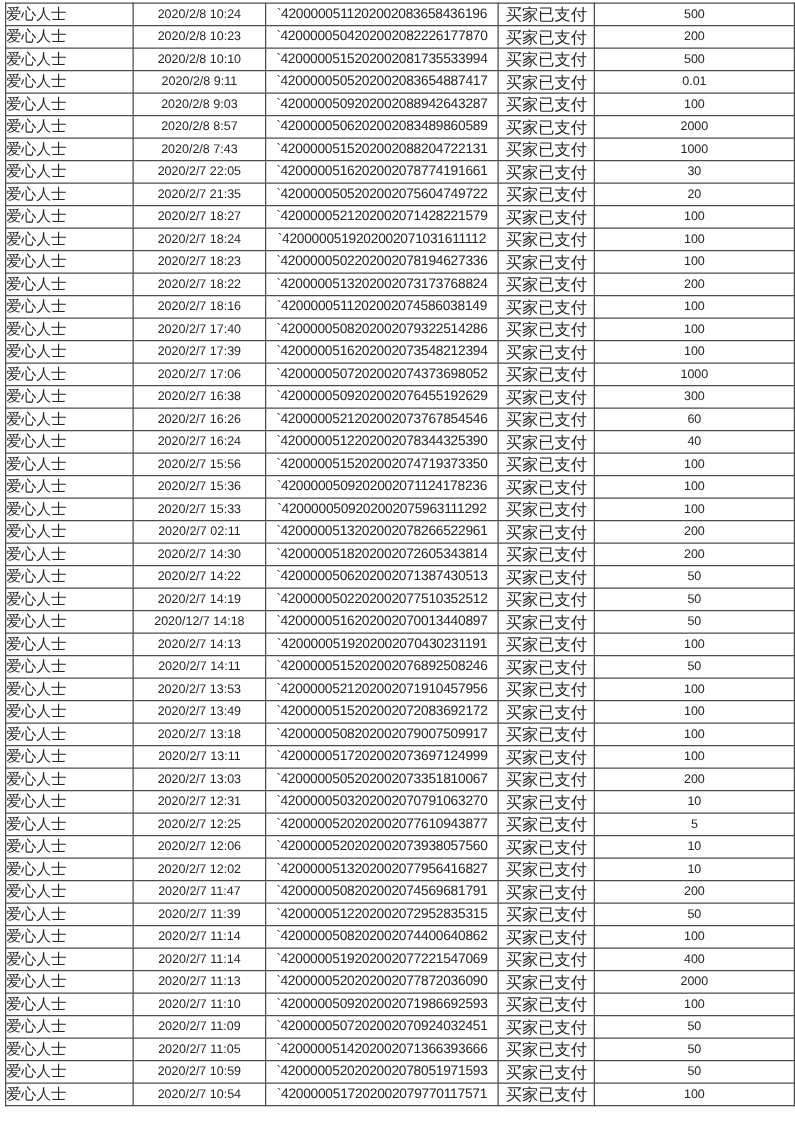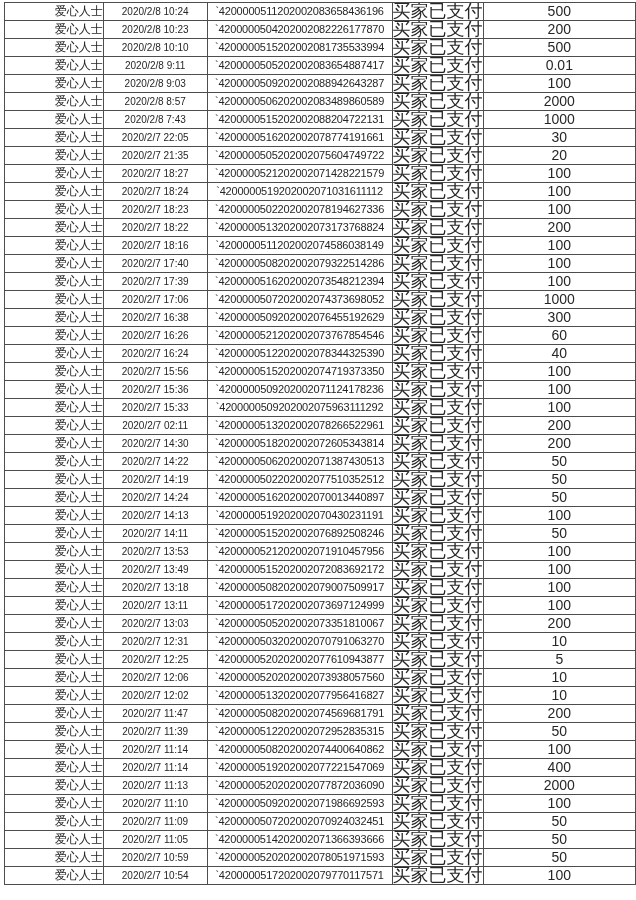--- a/index.html
+++ b/index.html
@@ -26,25 +26,25 @@
     line-height: 17px;
     color: #262626;
     overflow: hidden;
     white-space: nowrap;
   }
   col.c1 { width: 102px; }
   col.c2 { width: 106px; }
   col.c3 { width: 186px; }
   col.c4 { width: 77px;  }
   col.c5 { width: 160px; }
-  td.c1 { text-align: right; font-size: 12px; }
+  td.c1 { text-align: left; font-size: 12px; }
   td.c2 { text-align: center; font-size: 10px; white-space: pre; }
   td.c3 { text-align: center; padding-left: 3px; font-size: 11px; letter-spacing: -0.2px; }
-  td.c4 { text-align: center; font-size: 18px; }
-  td.c5 { text-align: center; font-size: 14px; }
+  td.c4 { text-align: center; font-size: 13px; }
+  td.c5 { text-align: center; font-size: 10px; }
 </style>
 </head>
 <body>
 
 <div class="sheet">
   <table class="donations">
     <colgroup>
       <col class="c1">
       <col class="c2">
       <col class="c3">
@@ -236,21 +236,21 @@
         </tr>
         <tr>
           <td class="c1">爱心人士</td>
           <td class="c2">2020/2/7  14:19</td>
           <td class="c3">`4200000502202002077510352512</td>
           <td class="c4">买家已支付</td>
           <td class="c5">50</td>
         </tr>
         <tr>
           <td class="c1">爱心人士</td>
-          <td class="c2">2020/2/7  14:24</td>
+          <td class="c2">2020/12/7  14:18</td>
           <td class="c3">`4200000516202002070013440897</td>
           <td class="c4">买家已支付</td>
           <td class="c5">50</td>
         </tr>
         <tr>
           <td class="c1">爱心人士</td>
           <td class="c2">2020/2/7  14:13</td>
           <td class="c3">`4200000519202002070430231191</td>
           <td class="c4">买家已支付</td>
           <td class="c5">100</td>

